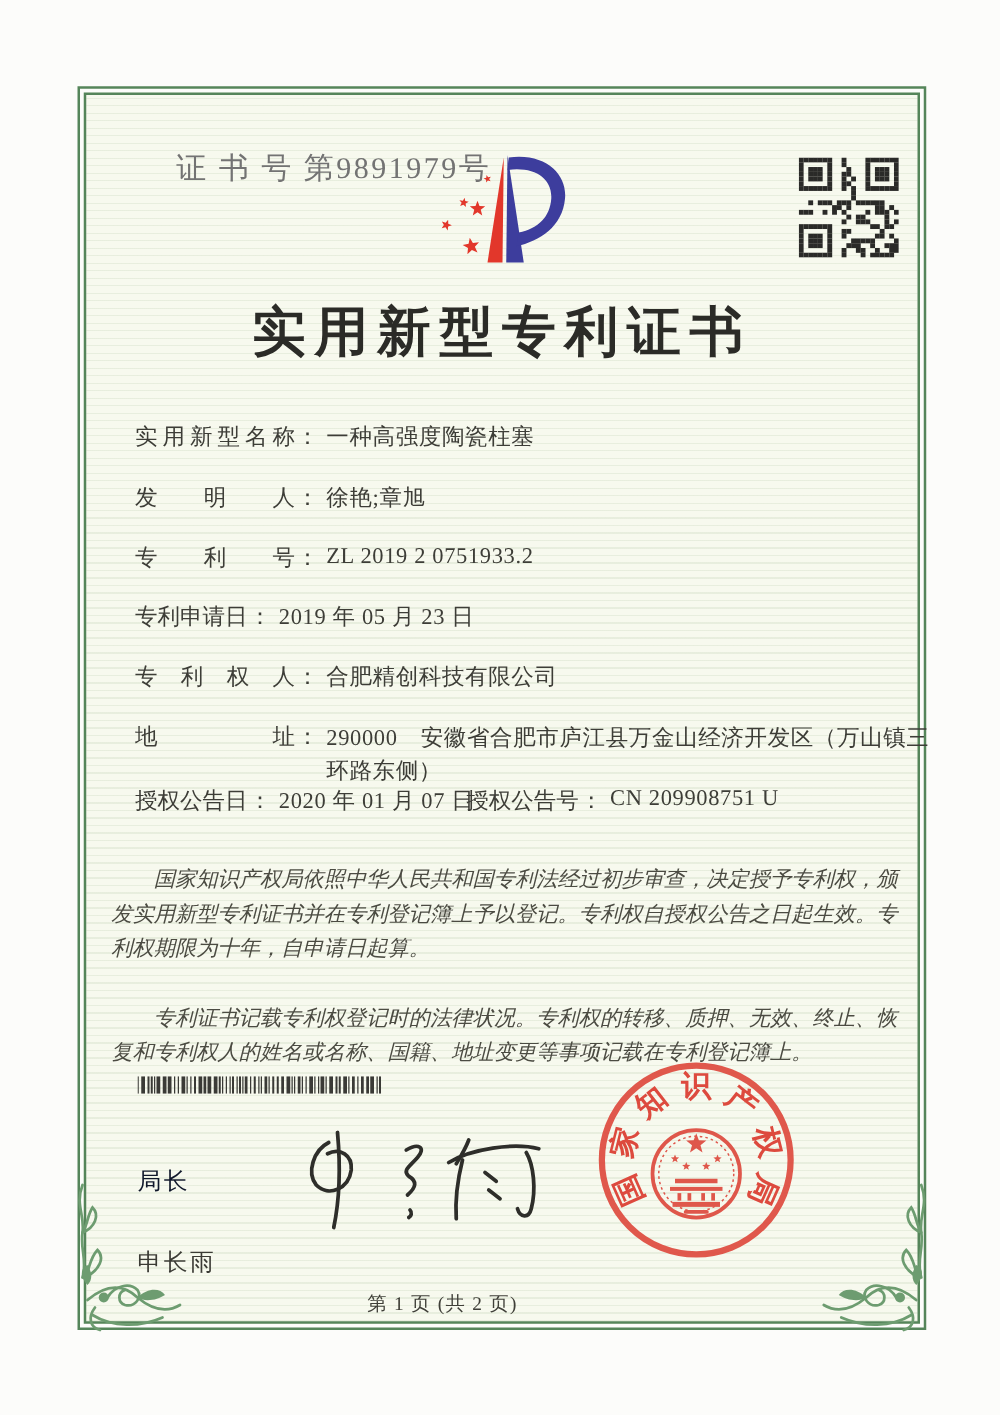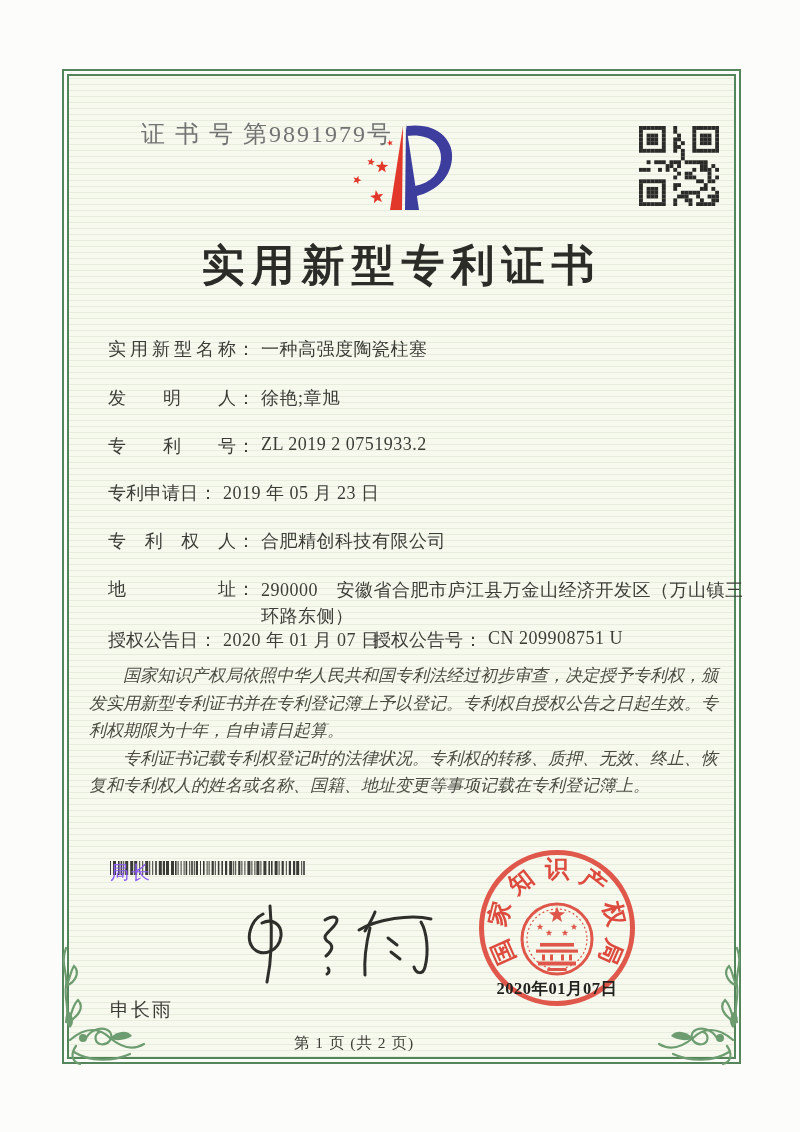--- a/index.html
+++ b/index.html
@@ -33,25 +33,25 @@
   
   .row{left:108px;display:flex;align-items:flex-start;font-size:18px;color:#3d3d37;}
   .f-label{display:inline-block;}
   .f-label.justify{width:128px;text-align:justify;text-align-last:justify;}
   .f-colon{margin:0 6px 0 1px;}
   .f-val{letter-spacing:0.5px;}
   .f-val.wrap{width:486px;line-height:26px;letter-spacing:0.5px;}
 
   .paras{left:89px;top:662px;width:631px;font-size:17px;line-height:27.6px;
          font-style:italic;color:#4b4b42;}
-  .paras p{text-indent:2em;}
+  .paras p{text-indent:2em;margin-top:28px;}
 
   .barcode{left:110px;top:861px;width:197px;height:14px;}
-  .director-title{left:110px;top:860px;font-family:Liberation Sans, sans-serif;
-                  font-size:19px;color:#8b5cf6;letter-spacing:2px;}
+  .director-title{left:110px;top:932px;font-family:Liberation Sans, sans-serif;
+                  font-size:19px;color:#0f172a;letter-spacing:2px;}
   .director-name{left:110px;top:949px;font-family:"Liberation Sans","DejaVu Sans",sans-serif;
                  font-size:19px;color:#3b3b35;letter-spacing:2px;margin-top:48px;}
   .sig{left:225px;top:878px;}
   .seal{left:472px;top:843px;}
   .seal-date{left:472px;top:978px;width:170px;text-align:center;font-size:16.5px;
              font-weight:600;color:#22221f;letter-spacing:0.5px;}
 
   .page-indicator{left:62px;top:1033px;width:584px;text-align:center;font-size:15.5px;
                   letter-spacing:1px;color:#3f3f38;}
   .back-note{left:62px;top:1079px;width:679px;text-align:center;font-size:16.5px;
@@ -459,17 +459,16 @@
       <rect x="68" y="100" width="34" height="3.6"></rect>
       <rect x="64" y="106.5" width="42" height="3.2"></rect>
       <rect x="70" y="111.5" width="3" height="6"></rect>
       <rect x="78" y="111.5" width="3" height="6"></rect>
       <rect x="89" y="111.5" width="3" height="6"></rect>
       <rect x="97" y="111.5" width="3" height="6"></rect>
       <rect x="66" y="118.5" width="38" height="4"></rect>
       <rect x="75" y="125" width="20" height="3" rx="1.5"></rect>
     </g>
   </svg>
-  <div class="abs seal-date">2020年01月07日</div>
 
   <div class="abs page-indicator">第 1 页 (共 2 页)</div>
 
 </div>
 
 </body></html>

